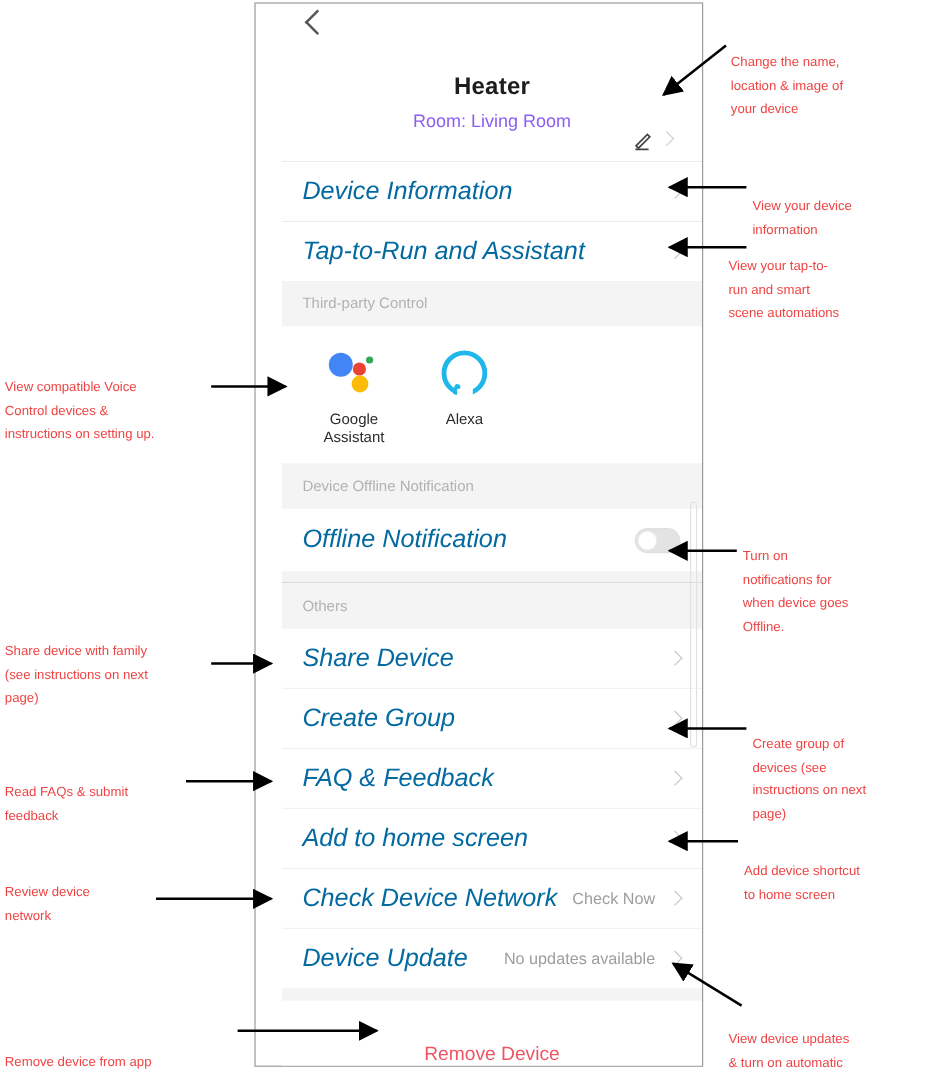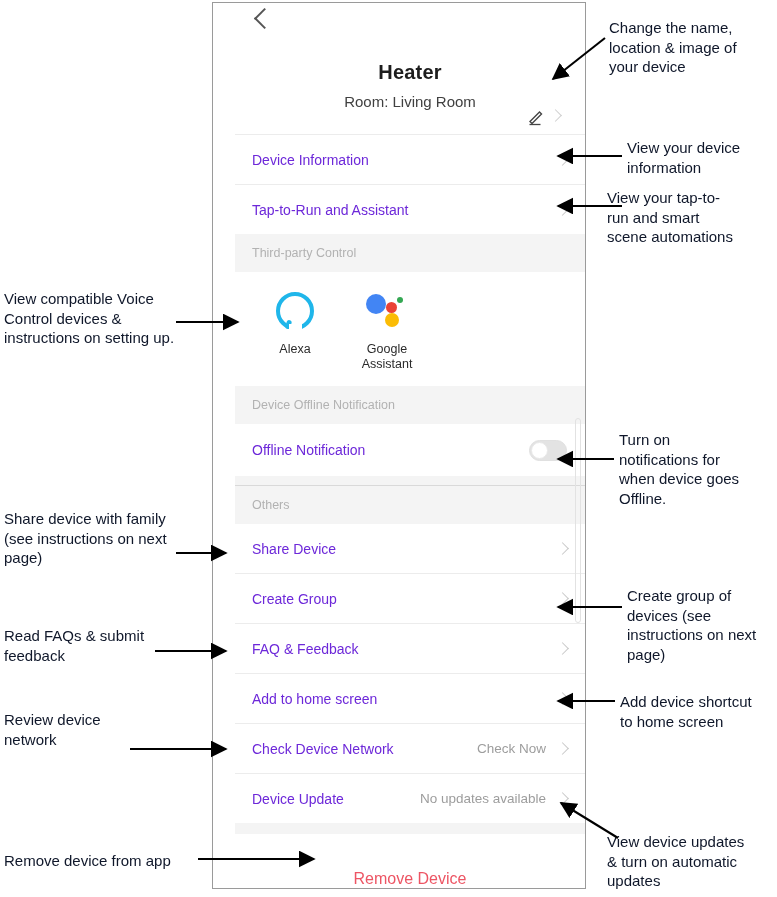--- a/index.html
+++ b/index.html
@@ -42,21 +42,21 @@
     position:relative;
     padding:18px 0 22px 0;
     text-align:center;
     background:#fff;
   }
   .dev-title{
     font-size:20px;font-weight:bold;color:#1d1d1d;
     letter-spacing:.2px;line-height:26px;
   }
   .dev-room{
-    font-size:15px;color:#404040;margin-top:7px;line-height:20px;
+    font-size:15px;color:#8b5cf6;margin-top:7px;line-height:20px;
   }
   .edit-wrap{
     position:absolute; right:18px; top:66px;
     width:40px;height:22px;
   }
   .pencil{
     position:absolute;left:0;top:1px;width:20px;height:18px;
   }
   .edit-chev{
     position:absolute;left:24px;top:4px;
@@ -68,21 +68,21 @@
   .sep{height:1px;background:#ececec;margin:0 0 0 0;}
   .row{
     position:relative;
     height:49px;
     display:flex;align-items:center;
     padding:0 18px 0 17px;
     background:#fff;
     box-sizing:border-box;
   }
   .row .label{
-    font-size:14px;color:#6d28d9;flex:1;line-height:20px;
+    font-size:21px;color:#0369a1;flex:1;line-height:20px;font-style:italic;
   }
   .row .value{
     font-size:13.5px;color:#9d9d9d;margin-right:12px;line-height:18px;
   }
   .chev{
     width:8px;height:8px;
     border-top:1.6px solid #c9c9c9;border-right:1.6px solid #c9c9c9;
     transform:rotate(45deg);
     flex:none;
   }
@@ -148,24 +148,25 @@
   }
   
   .remove-row{
     height:56px;display:flex;align-items:flex-end;justify-content:center;
     background:#fff;
   }
   .remove-txt{font-size:16px;color:#ed5564;line-height:22px;}
   
   .ann{
     position:absolute;
-    font-size:15px;
+    font-size:11px;
     line-height:19.5px;
-    color:#0f172a;
+    color:#ef4444;
     font-family:"Liberation Sans", sans-serif;
+    margin-top:25px;
   }
   .leader{position:absolute;}
   svg.leader{overflow:visible;}
 </style>
 </head>
 <body>
 
 <div id="phone">
 
   <div class="topbar">
@@ -194,37 +195,37 @@
   <div class="row">
     <span class="label">Tap-to-Run and Assistant</span>
     <span class="chev"></span>
   </div>
 
   <div class="sec-head">
     <span>Third-party Control</span>
   </div>
 
   <div class="tp-wrap">
-    <div class="tp-item">
-      <div class="tp-icon">
-        <span class="alexa-ring"></span>
-      </div>
-      <div class="tp-name">Alexa</div>
-    </div>
     <div class="tp-item">
       <div class="tp-icon">
         <span class="ga">
             <span class="b"></span>
             <span class="r"></span>
             <span class="g"></span>
             <span class="y"></span>
           </span>
       </div>
       <div class="tp-name" style="white-space:pre-line;">Google
 Assistant</div>
+    </div>
+    <div class="tp-item">
+      <div class="tp-icon">
+        <span class="alexa-ring"></span>
+      </div>
+      <div class="tp-name">Alexa</div>
     </div>
   </div>
 
   <div class="sec-head">
     <span>Device Offline Notification</span>
   </div>
 
   <div class="row" style="height:52px;">
     <span class="label">Offline Notification</span>
     <span class="toggle">

